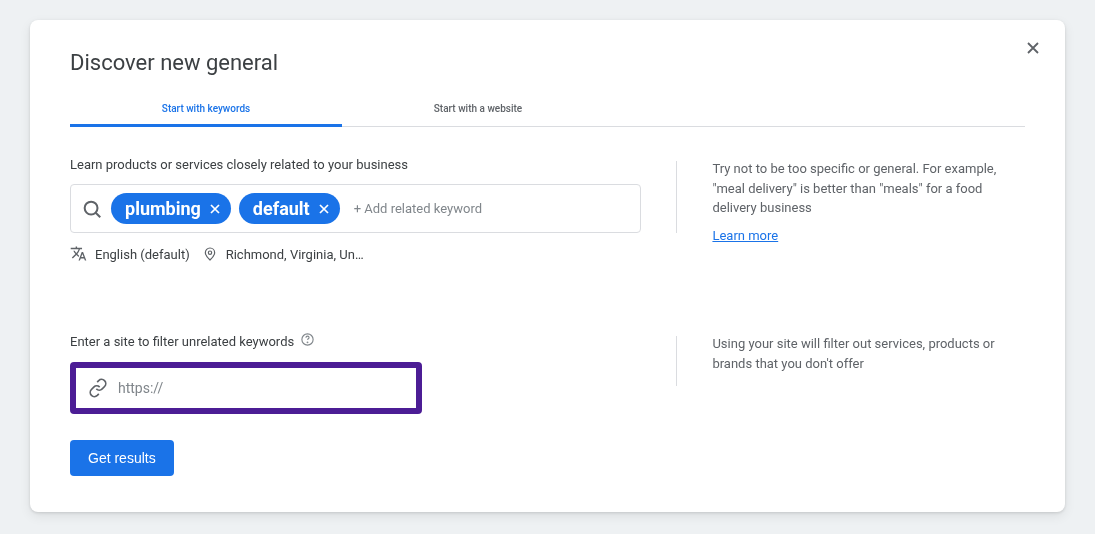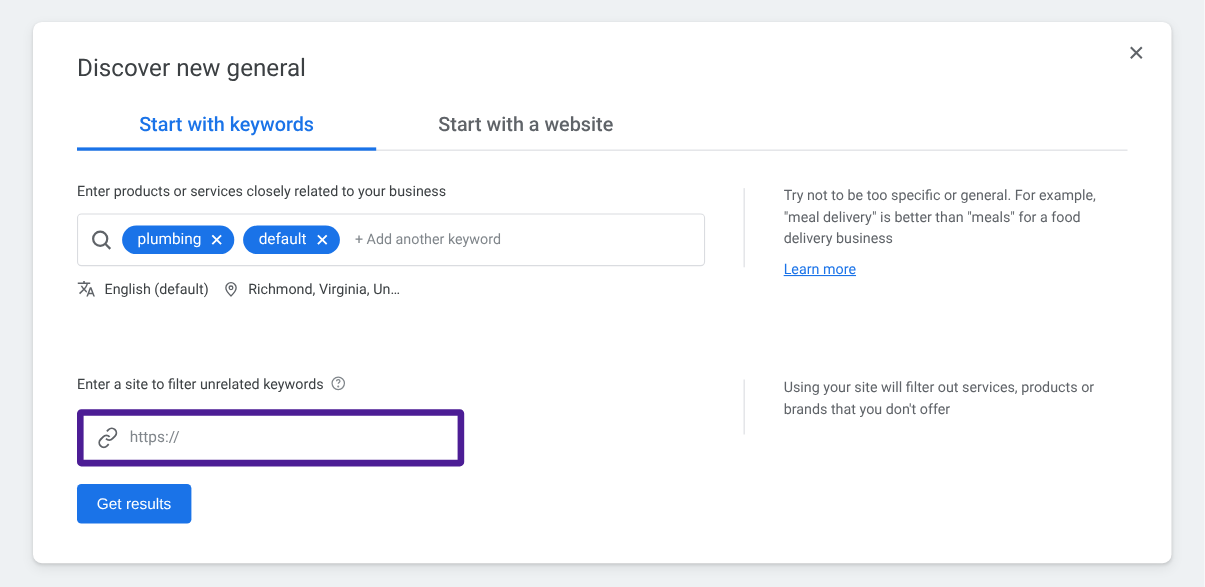--- a/index.html
+++ b/index.html
@@ -33,21 +33,21 @@
     }
     .tabs {
       display: flex;
       border-bottom: 1px solid #dadce0;
       margin-bottom: 30px;
     }
     .tab {
       width: 272px;
       text-align: center;
       padding: 10px 0 12px;
-      font-size: 18px;
+      font-size: 10px;
       font-weight: 500;
       color: #5f6368;
       cursor: pointer;
       position: relative;
     }
     .tab.active {
       color: #1a73e8;
     }
     .tab.active::after {
       content: "";
@@ -91,22 +91,22 @@
     }
     .search-icon, .link-icon {
       color: #5f6368;
       flex-shrink: 0;
     }
     .chip {
       background: #1a73e8;
       color: #fff;
       border-radius: 16px;
       padding: 5px 8px 5px 14px;
-      font-size: 14px;
-      font-weight: 400;
+      font-size: 18px;
+      font-weight: 700;
       display: flex;
       align-items: center;
       gap: 6px;
       cursor: pointer;
     }
     .chip-x {
       display: flex;
       align-items: center;
     }
     .add-keyword {
@@ -186,21 +186,21 @@
 
   <h1 class="title">Discover new general</h1>
 
   <div class="tabs">
     <div class="tab active">Start with keywords</div>
     <div class="tab">Start with a website</div>
   </div>
 
   <div class="section">
     <div class="left">
-      <div class="label">Enter products or services closely related to your business</div>
+      <div class="label">Learn products or services closely related to your business</div>
       <div class="input-box">
         <svg class="search-icon" width="22" height="22" viewBox="0 0 24 24" fill="none" stroke="currentColor" stroke-width="2.2">
             <circle cx="11" cy="11" r="7"></circle>
             <path d="M21 21l-5-5"></path>
           </svg>
         <div class="chip">
           <span>plumbing</span>
           <span class="chip-x">
               <svg width="16" height="16" viewBox="0 0 24 24" fill="none" stroke="currentColor" stroke-width="2.6">
                 <path d="M18 6L6 18M6 6l12 12"></path>
@@ -208,21 +208,21 @@
             </span>
         </div>
         <div class="chip">
           <span>default</span>
           <span class="chip-x">
               <svg width="16" height="16" viewBox="0 0 24 24" fill="none" stroke="currentColor" stroke-width="2.6">
                 <path d="M18 6L6 18M6 6l12 12"></path>
               </svg>
             </span>
         </div>
-        <span class="add-keyword">+ Add another keyword</span>
+        <span class="add-keyword">+ Add related keyword</span>
       </div>
       <div class="locale-row">
         <svg width="17" height="17" viewBox="0 0 24 24" fill="currentColor">
             <path d="M12.87 15.07l-2.54-2.51.03-.03A17.52 17.52 0 0014.07 6H17V4h-7V2H8v2H1v2h11.17C11.5 7.92 10.44 9.75 9 11.35 8.07 10.32 7.3 9.19 6.69 8h-2c.73 1.63 1.73 3.17 2.98 4.56l-5.09 5.02L4 19l5-5 3.11 3.11.76-2.04zM18.5 10h-2L12 22h2l1.12-3h4.75L21 22h2l-4.5-12zm-2.62 7l1.62-4.33L19.12 17h-3.24z"></path>
           </svg>
         <span>English (default)</span>
         <svg width="16" height="16" viewBox="0 0 24 24" fill="none" stroke="currentColor" stroke-width="1.8" style="margin-left:4px">
             <path d="M12 21s-7-6.5-7-11a7 7 0 0114 0c0 4.5-7 11-7 11z"></path>
             <circle cx="12" cy="10" r="2.5"></circle>
           </svg>

